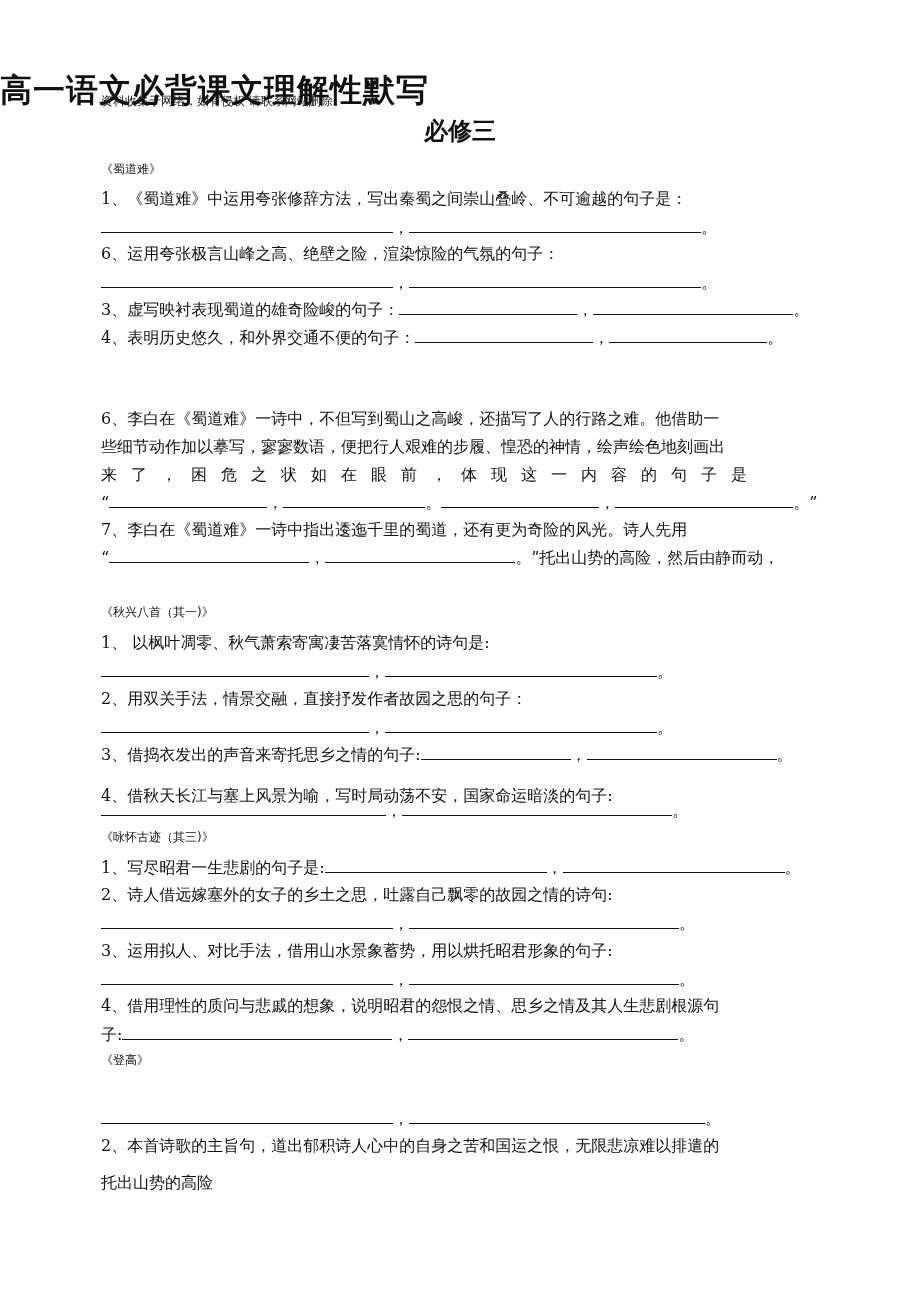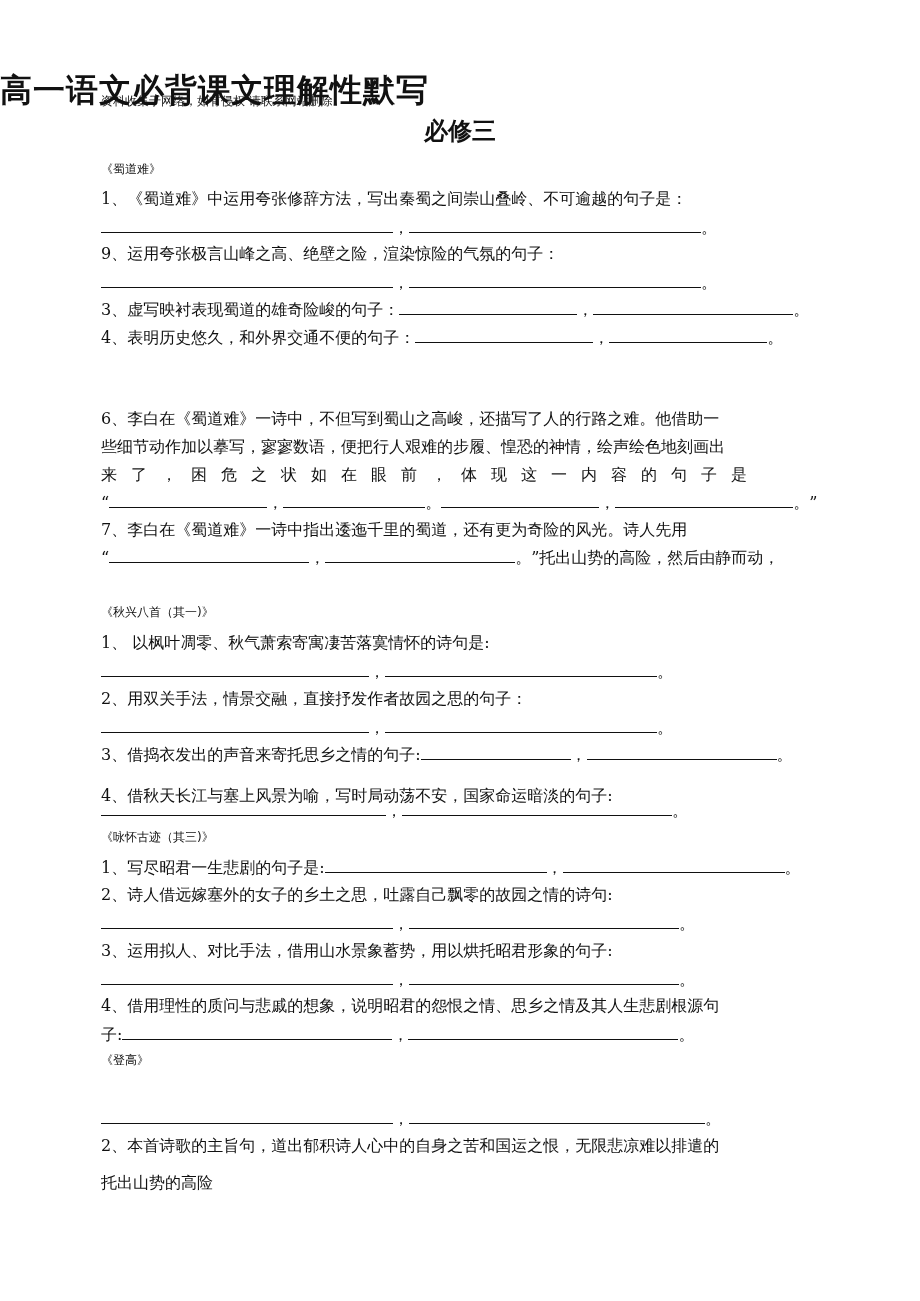--- a/index.html
+++ b/index.html
@@ -23,21 +23,21 @@
 <div class="page">
   <div class="watermark">资料收集于网络，如有侵权 请联系网站删除</div>
   <div class="title">高一语文必背课文理解性默写</div>
   <div class="subtitle">必修三</div>
 
   <div class="heading" style="top:158px">《蜀道难》</div>
   <div class="line" style="top:188px">1、《蜀道难》中运用夸张修辞方法，写出秦蜀之间崇山叠岭、不可逾越的句子是：</div>
   <div class="line" style="top:216px">
     <span class="blank" style="width:292px"></span><span>，</span><span class="blank" style="width:292px"></span><span>。</span>
   </div>
-  <div class="line" style="top:243px">9、运用夸张极言山峰之高、绝壁之险，渲染惊险的气氛的句子：</div>
+  <div class="line" style="top:243px">6、运用夸张极言山峰之高、绝壁之险，渲染惊险的气氛的句子：</div>
   <div class="line" style="top:271px">
     <span class="blank" style="width:292px"></span><span>，</span><span class="blank" style="width:292px"></span><span>。</span>
   </div>
   <div class="line" style="top:298px">
     <span>3、虚写映衬表现蜀道的雄奇险峻的句子：</span><span class="blank" style="width:178px"></span><span>，</span><span class="blank" style="width:200px"></span><span>。</span>
   </div>
   <div class="line" style="top:326px">
     <span>4、表明历史悠久，和外界交通不便的句子：</span><span class="blank" style="width:178px"></span><span>，</span><span class="blank" style="width:158px"></span><span>。</span>
   </div>
   <div class="line" style="top:408px">6、李白在《蜀道难》一诗中，不但写到蜀山之高峻，还描写了人的行路之难。他借助一</div>

